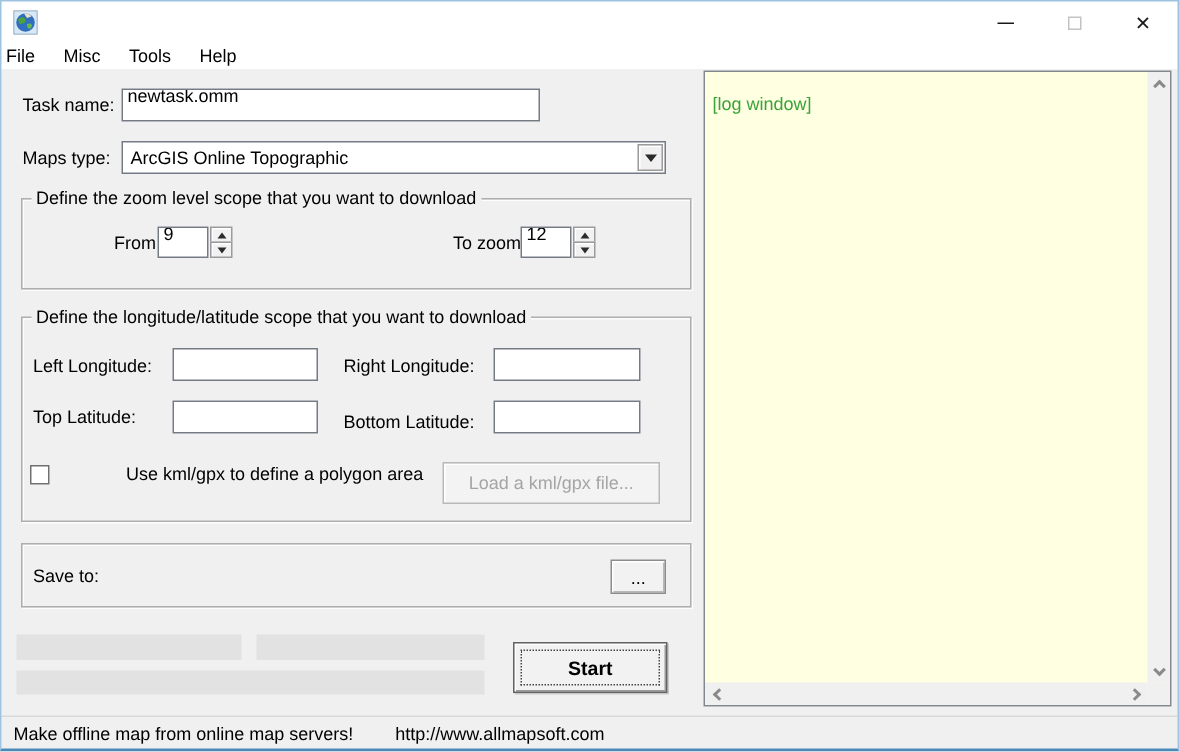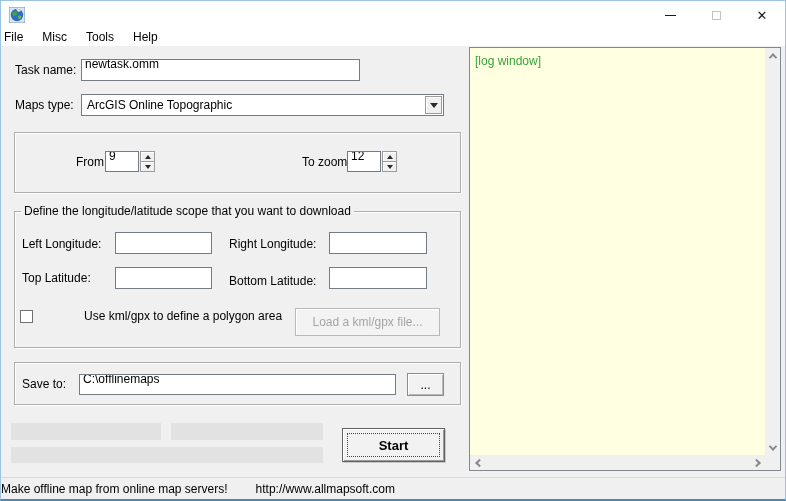--- a/index.html
+++ b/index.html
@@ -75,34 +75,34 @@
   .spin-btn + .spin-btn { margin-top:-1px; }
   .tri-up-s { width:0; height:0; border-left:3px solid transparent; border-right:3px solid transparent; border-bottom:4px solid #2b2b2b; }
   .tri-down-s { width:0; height:0; border-left:3px solid transparent; border-right:3px solid transparent; border-top:4px solid #2b2b2b; }
   
   .checkbox { position:absolute; width:13px; height:13px; background:#fff; border:1px solid #707070; }
   
   .pbar { position:absolute; background:#e2e2e2; }
   
   .logwin { position:absolute; left:468px; top:1px; width:312px; height:424px;
             background:#ffffe1; border:1px solid #828790; }
-  .log-content { position:absolute; left:0; top:0; right:15px; bottom:15px; padding:6px 5px; overflow:hidden; }
+  .log-content { position:absolute; left:0; top:0; right:15px; bottom:15px; padding:14px 5px; overflow:hidden; }
   .log-text { color:#3aa33a; font-size:12px; }
   .vscroll { position:absolute; top:0; right:0; bottom:15px; width:15px; background:#f0f0f0; }
   .hscroll { position:absolute; left:0; right:15px; bottom:0; height:15px; background:#f0f0f0; }
   .scroll-corner { position:absolute; right:0; bottom:0; width:15px; height:15px; background:#f0f0f0; }
   .sc-btn { position:absolute; width:15px; height:15px; display:flex; align-items:center; justify-content:center; }
   .chev { width:6px; height:6px; }
   .chev-up   { border-left:2px solid #8a8a8a; border-top:2px solid #8a8a8a; transform:rotate(45deg) translate(1px,1px); }
   .chev-down { border-right:2px solid #8a8a8a; border-bottom:2px solid #8a8a8a; transform:rotate(45deg) translate(-1px,-1px); }
   .chev-left { border-left:2px solid #8a8a8a; border-bottom:2px solid #8a8a8a; transform:rotate(45deg) translate(1px,-1px); }
   .chev-right{ border-right:2px solid #8a8a8a; border-top:2px solid #8a8a8a; transform:rotate(45deg) translate(-1px,1px); }
   
   .statusbar { position:absolute; left:1px; right:1px; top:477px; height:22px; background:#f0f0f0;
-               border-top:1px solid #d9d9d9; display:flex; align-items:center; padding-left:0; }
+               border-top:1px solid #d9d9d9; display:flex; align-items:center; padding-left:8px; }
   .status-url { margin-left:28px; }
 </style>
 </head>
 <body>
 
 <div class="frame"></div>
 
 <div class="titlebar">
   <svg class="app-icon" viewBox="0 0 16 16">
     <rect x="0" y="0" width="16" height="16" fill="#d7e8f6" stroke="#7a93a8" stroke-width="1"></rect>
@@ -138,20 +138,21 @@
 
   <span class="lbl" style="left:14px; top:52px;">Maps type:</span>
   <div class="combo" style="left:80px; top:48px; width:363px; height:22px;">
     <span class="combo-text">ArcGIS Online Topographic</span>
     <div class="combo-arrow-btn">
       <span class="tri-down"></span>
     </div>
   </div>
 
   <div class="groupbox" style="left:13px; top:86px; width:447px; height:61px;">
+    <span class="legend">Define the zoom level scope that you want to download</span>
     <span class="lbl" style="left:17px; top:22px;margin-left:44px;">From zoom</span>
     <input class="tb" style="left: 90px; top: 18px; width: 34px; height: 21px;" value="9">
     <div class="spinner" style="left:125px; top:18px;">
       <div class="spin-btn">
           <span class="tri-up-s"></span>
         </div>
       <div class="spin-btn">
           <span class="tri-down-s"></span>
         </div>
     </div>
@@ -180,21 +181,20 @@
     <span class="lbl" style="left:214px; top:62px;">Bottom Latitude:</span>
     <input class="tb" style="left: 314px; top: 55px; width: 98px; height: 22px;" value="">
 
     <span class="checkbox" style="left:5px; top:98px;"></span>
     <span class="lbl" style="left:25px; top:97px;margin-left:44px;">Use kml/gpx to define a polygon area</span>
     <div class="btn btn-disabled" style="left:280px; top:96px; width:145px; height:28px;">Load a kml/gpx file...</div>
   </div>
 
   <div class="groupbox" style="left:13px; top:316px; width:447px; height:43px;">
     <span class="lbl" style="left:7px; top:14px;">Save to:</span>
-    <input class="tb" style="left: 64px; top: 11px; width: 317px; height: 21px;" value="C:\offlinemaps">
     <div class="btn" style="left:392px; top:10px; width:37px; height:23px;">...</div>
   </div>
 
   <div class="pbar" style="left:10px; top:377px; width:150px; height:17px;"></div>
   <div class="pbar" style="left:170px; top:377px; width:152px; height:17px;"></div>
   <div class="pbar" style="left:10px; top:401px; width:312px; height:16px;"></div>
 
   <div class="btn btn-default" style="left:341px; top:382px; width:103px; height:34px;">Start</div>
 
   <div class="logwin">

